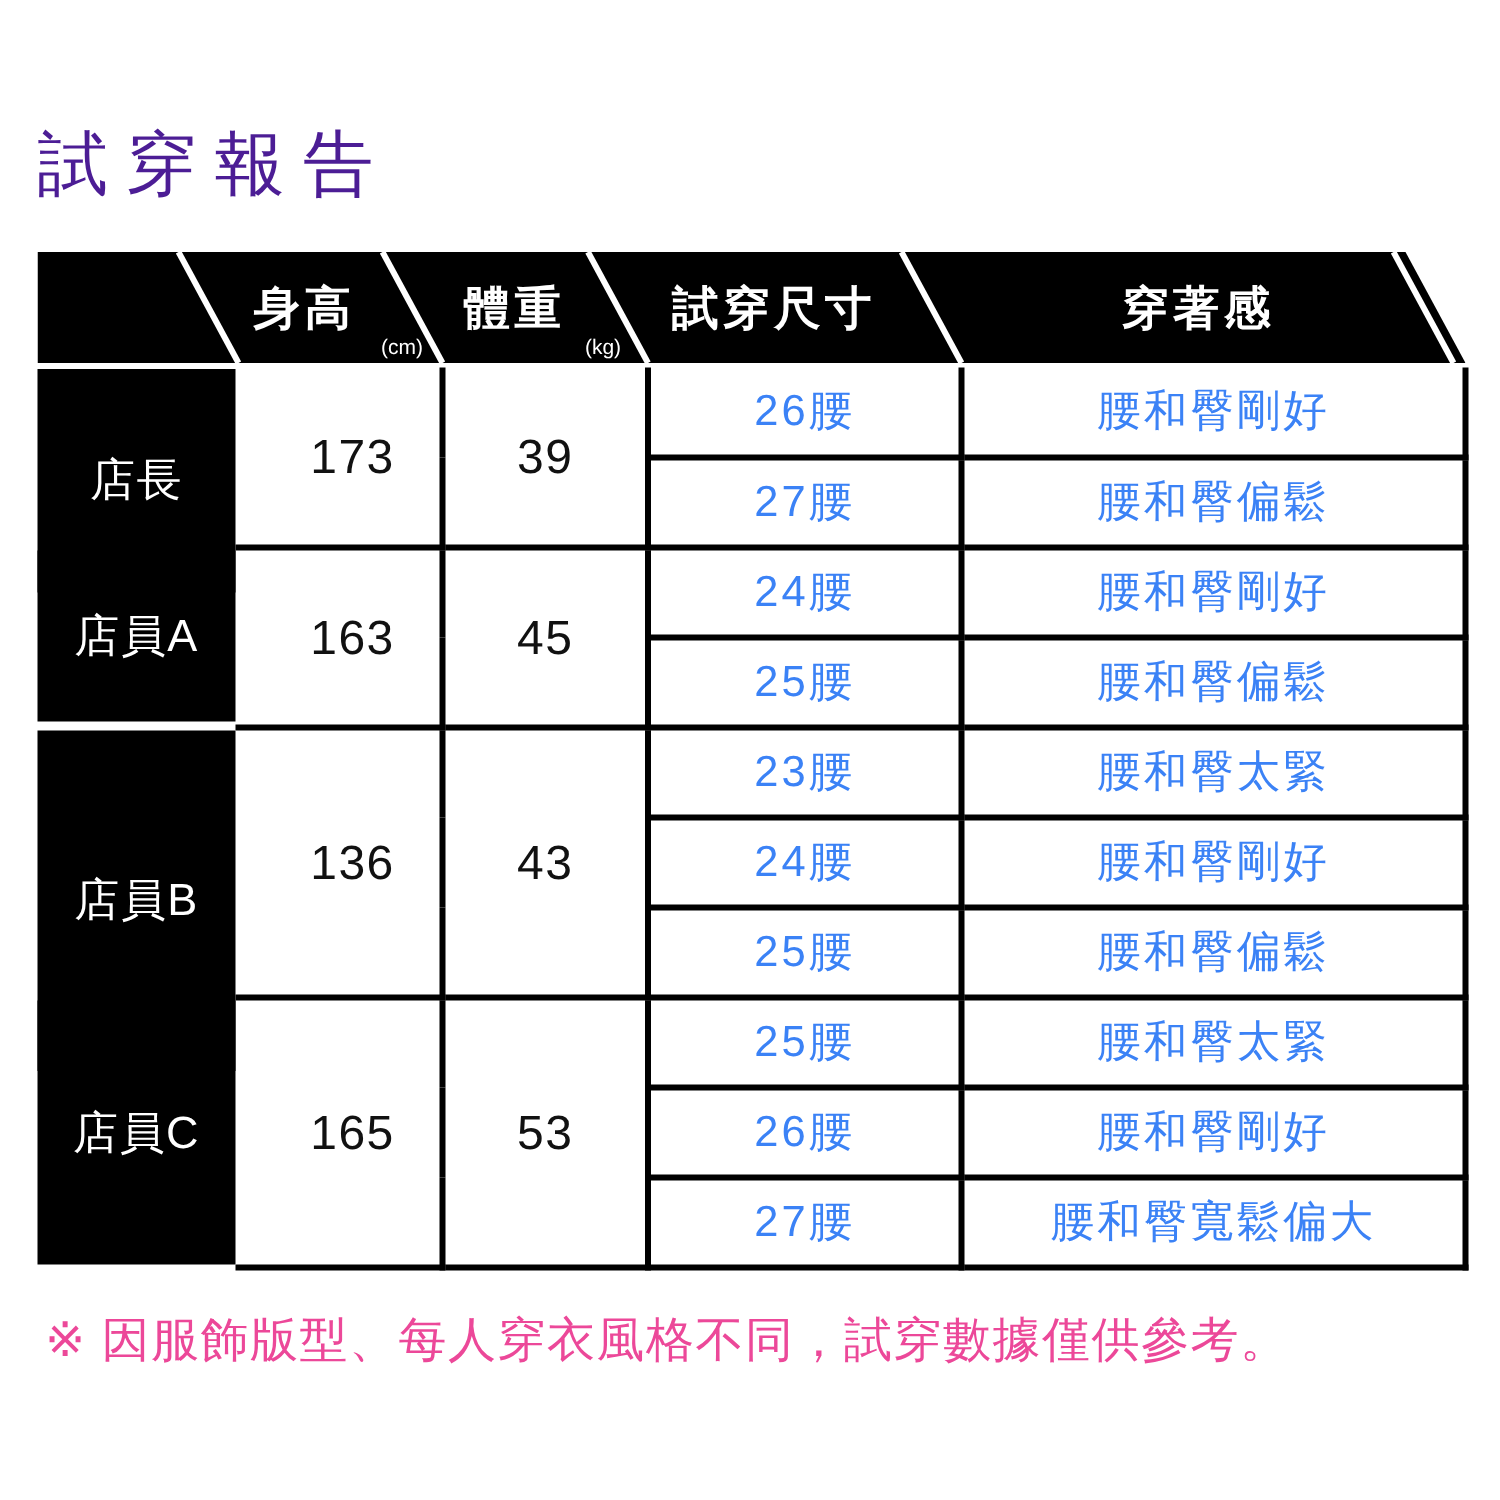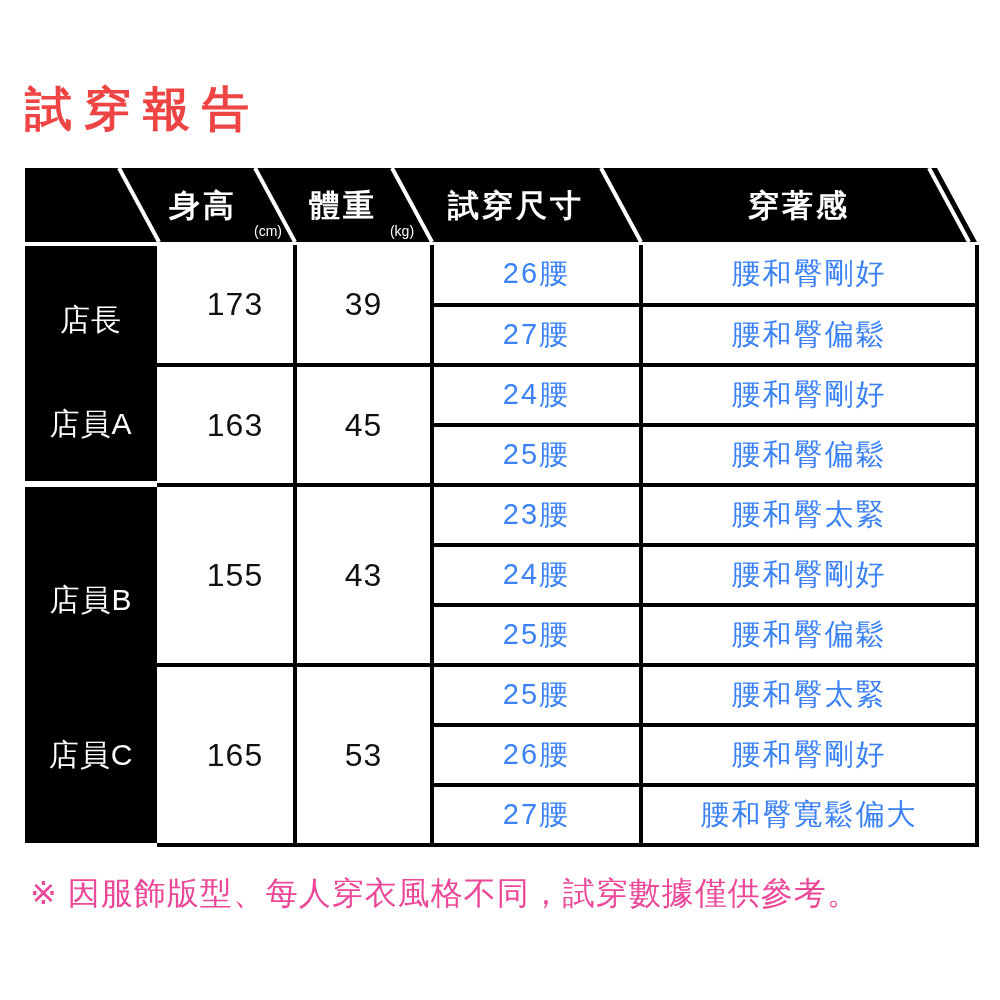--- a/index.html
+++ b/index.html
@@ -5,22 +5,22 @@
   html,body{margin:0;padding:0;}
   body{
     width:1000px;height:1000px;position:relative;background:#ffffff;
     font-family:"Liberation Sans","DejaVu Sans",sans-serif;color:#000;
     overflow:hidden;
   }
   .abs{position:absolute;}
 
   
   #title{
-    left:25px;top:85px;font-size:47px;font-weight:700;letter-spacing:12px;
-    color:#ef4444;line-height:1;white-space:nowrap;
+    left:25px;top:85px;font-size:47px;font-weight:400;letter-spacing:12px;
+    color:#4c1d95;line-height:1;white-space:nowrap;
   }
 
   
   #header-svg{left:25px;top:168px;}
   #header-svg text{fill:#ffffff;}
   .hdr-main{font-size:31px;font-weight:700;letter-spacing:3px;}
   .hdr-unit{font-size:14px;font-weight:400;letter-spacing:0;}
 
   
   .rowlabel{
@@ -106,21 +106,21 @@
       <td class="num" rowspan="2">45</td>
       <td class="cjk">24腰</td>
       <td class="cjk">腰和臀剛好</td>
     </tr>
     <tr>
       <td class="cjk">25腰</td>
       <td class="cjk">腰和臀偏鬆</td>
     </tr>
 
     <tr>
-      <td class="c-h num" rowspan="3">155</td>
+      <td class="c-h num" rowspan="3">136</td>
       <td class="num" rowspan="3">43</td>
       <td class="cjk">23腰</td>
       <td class="cjk">腰和臀太緊</td>
     </tr>
     <tr>
       <td class="cjk">24腰</td>
       <td class="cjk">腰和臀剛好</td>
     </tr>
     <tr>
       <td class="cjk">25腰</td>

